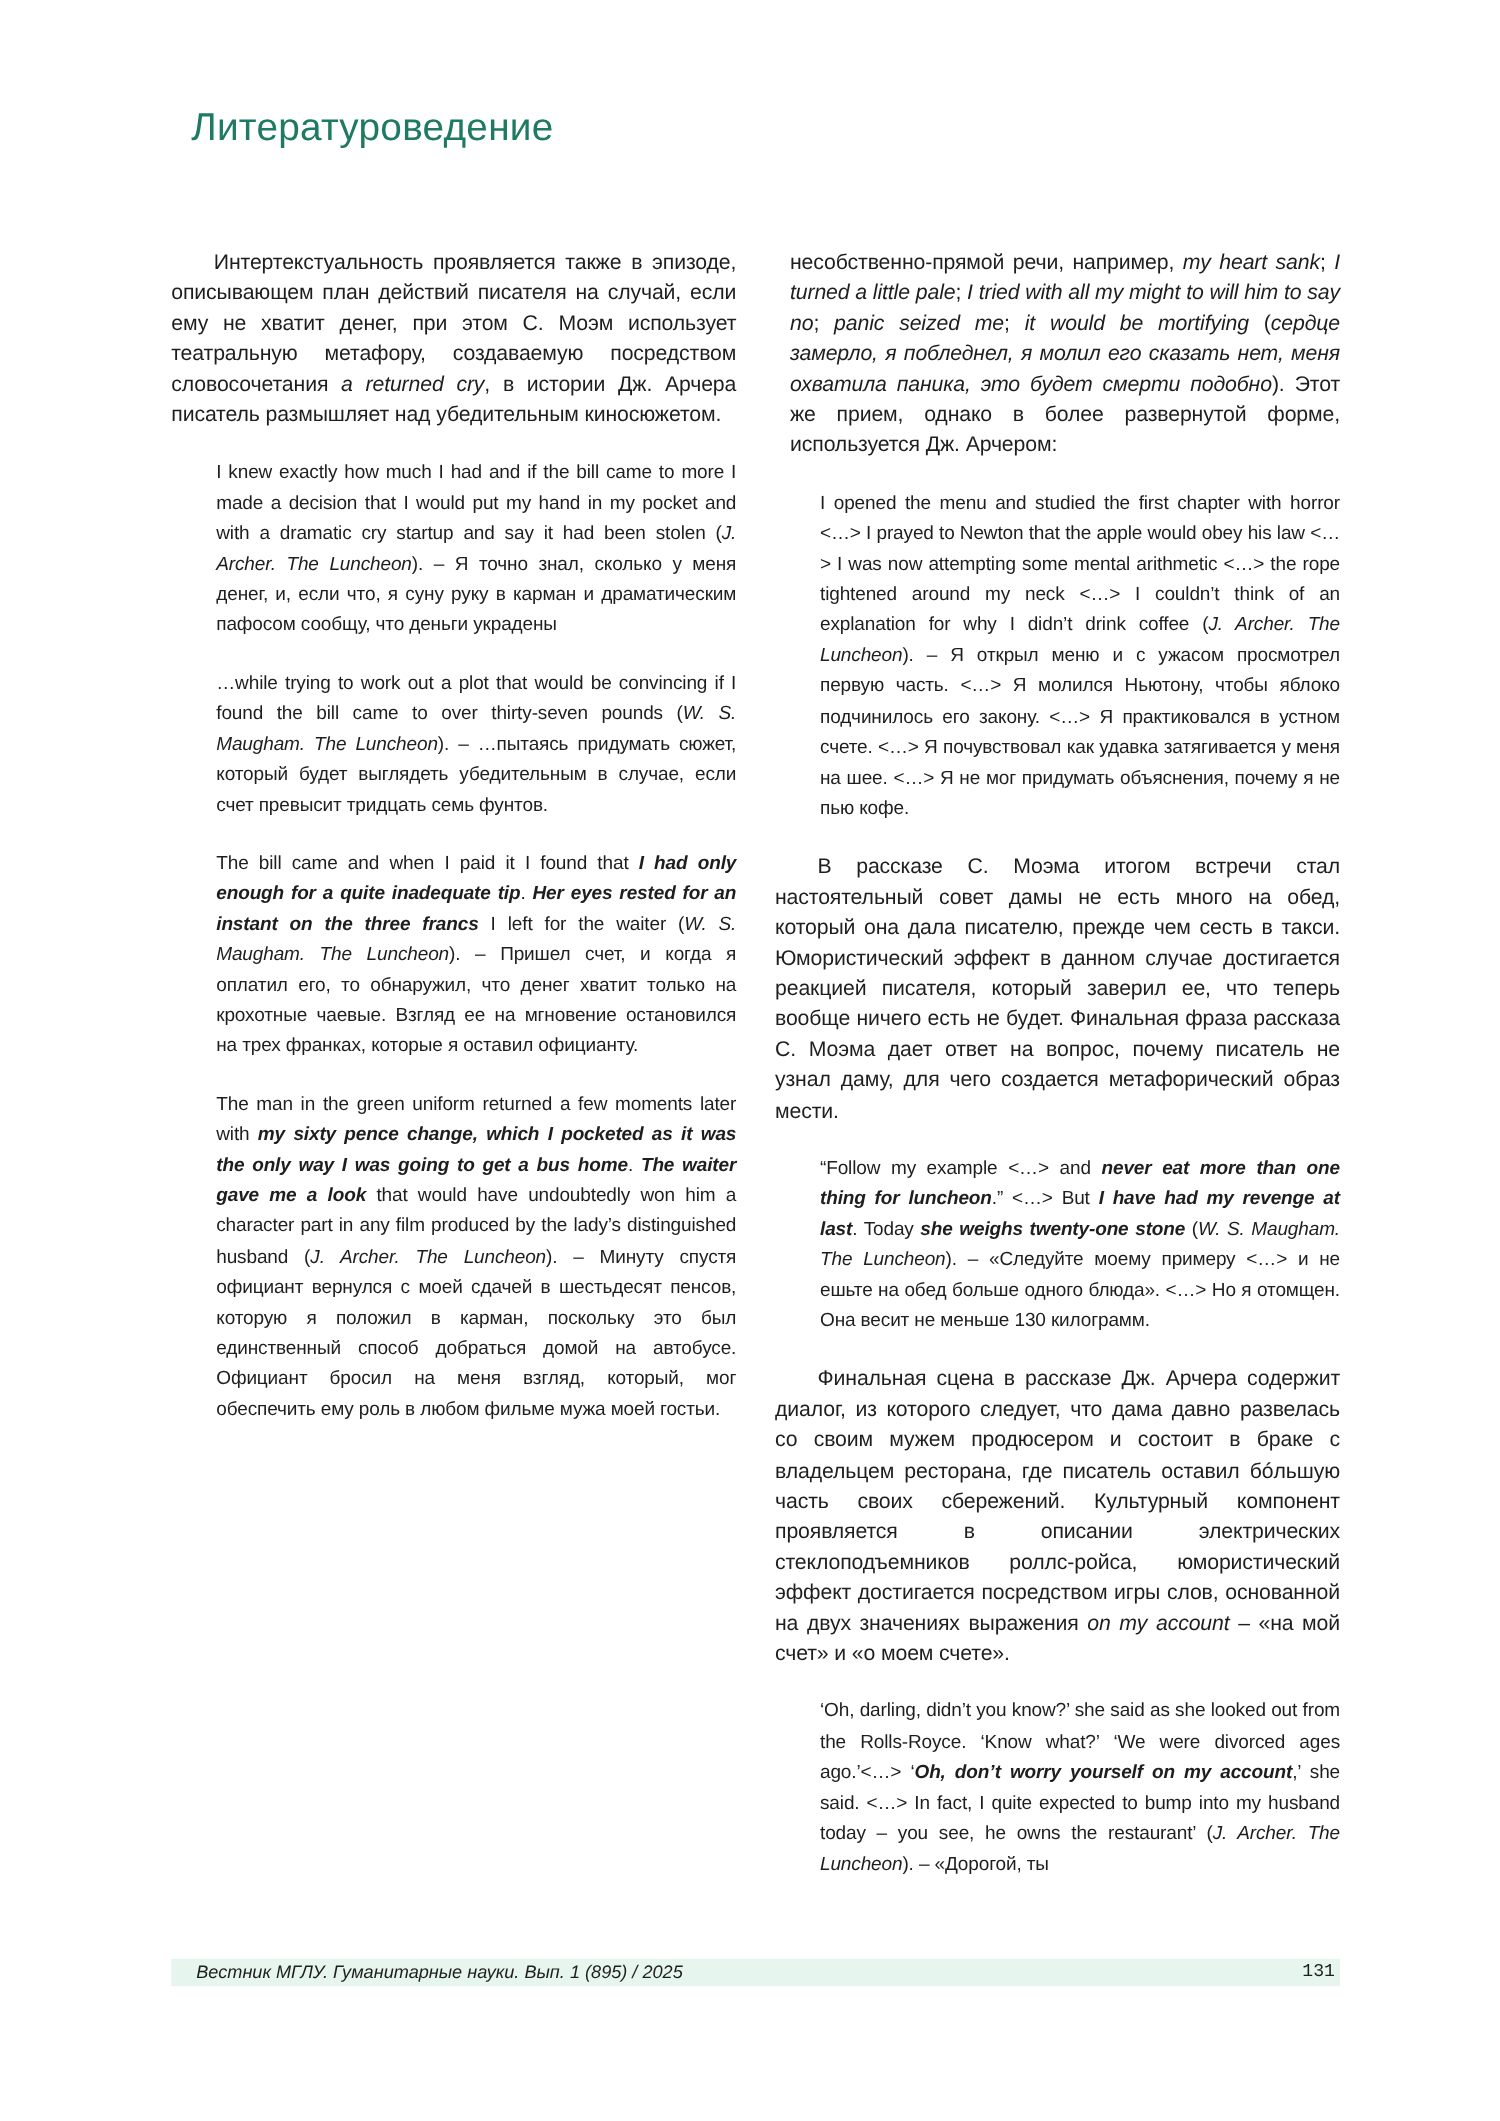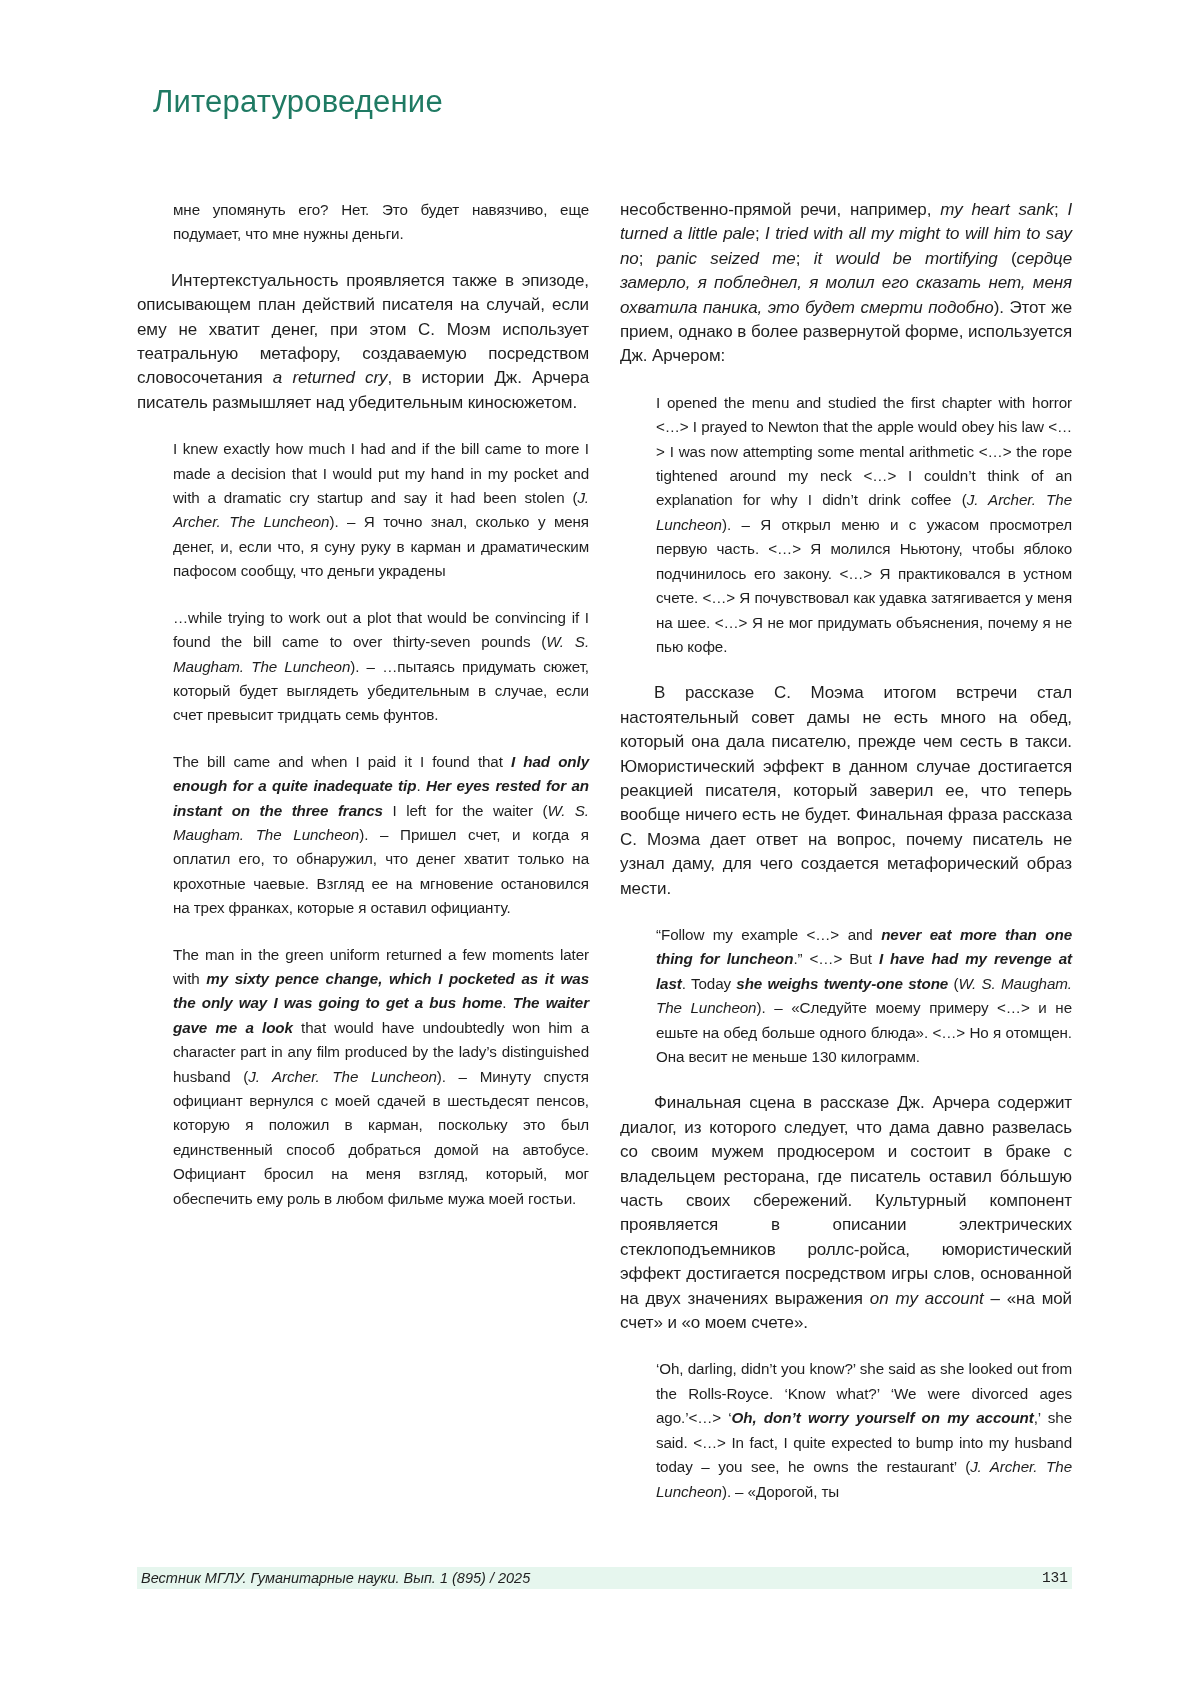--- a/index.html
+++ b/index.html
@@ -5,39 +5,38 @@
   html, body { margin: 0; padding: 0; background: #ffffff; }
   body { width: 1200px; height: 1697px; position: relative; overflow: hidden;
          font-family: "DejaVu Sans", "Liberation Sans", sans-serif; color: #1e1e1e; }
   .section-title { position: absolute; left: 153px; top: 84px; font-size: 31px;
          color: #1f7a63; font-family: "Liberation Sans", sans-serif; letter-spacing: 0.2px; text-align: center; }
   .col { position: absolute; top: 198px; width: 452px; }
   .col-left { left: 137px; }
   .col-right { left: 620px; width: 452px; }
   .p { font-size: 17px; line-height: 24.4px; text-align: justify; margin: 0 0 22px 0;
        text-indent: 34px; font-family: "Liberation Sans", sans-serif; letter-spacing: -0.1px; }
-  .p.noindent { text-indent: 0; }
+  .p.noindent { text-indent: 0; margin-left: 12px; }
   .q { font-size: 15.2px; line-height: 24.4px; text-align: justify; margin: 0 0 22px 36px;
        font-family: "Liberation Sans", sans-serif; letter-spacing: -0.1px; }
   .q.first { margin-top: 0; }
   .bi { font-weight: bold; font-style: italic; }
   .i { font-style: italic; }
   .footer { position: absolute; left: 137px; top: 1567px; width: 935px; height: 22px;
             background: #e6f6ee; display: flex; justify-content: space-between; align-items: center;
             font-family: "Liberation Sans", sans-serif; font-size: 14.5px; color: #1e1e1e; }
-  .footer .journal { font-style: italic; padding-left: 4px; }
+  .footer .journal { font-style: italic; padding-left: 20px; }
   .footer .page { padding-right: 4px; font-family: Liberation Mono, monospace; }
 </style>
 </head>
 <body>
 
 <div class="section-title">Литературоведение</div>
 
 <div class="col col-left">
-  <p class="q first"><span>мне упомянуть его? Нет. Это будет навязчиво, еще подумает, что мне нужны деньги.</span></p>
 
   <p class="p"><span>Интертекстуальность проявляется также в эпизоде, описывающем план действий писателя на случай, если ему не хватит денег, при этом С. Моэм использует театральную метафору, создаваемую посредством словосочетания </span><span class="i">a returned cry</span><span>, в истории Дж. Арчера писатель размышляет над убедительным киносюжетом.</span></p>
 
   <p class="q"><span>I knew exactly how much I had and if the bill came to more I made a decision that I would put my hand in my pocket and with a dramatic cry startup and say it had been stolen (</span><span class="i">J. Archer. The Luncheon</span><span>). – Я точно знал, сколько у меня денег, и, если что, я суну руку в карман и драматическим пафосом сообщу, что деньги украдены</span></p>
 
   <p class="q"><span>…while trying to work out a plot that would be convincing if I found the bill came to over thirty-seven pounds (</span><span class="i">W. S. Maugham. The Luncheon</span><span>). – …пытаясь придумать сюжет, который будет выглядеть убедительным в случае, если счет превысит тридцать семь фунтов.</span></p>
 
 
   <p class="q"><span>The bill came and when I paid it I found that </span><span class="bi">I had only enough for a quite inadequate tip</span><span>. </span><span class="bi">Her eyes rested for an instant on the three francs</span><span> I left for the waiter (</span><span class="i">W. S. Maugham. The Luncheon</span><span>). – Пришел счет, и когда я оплатил его, то обнаружил, что денег хватит только на крохотные чаевые. Взгляд ее на мгновение остановился на трех франках, которые я оставил официанту.</span></p>
 

